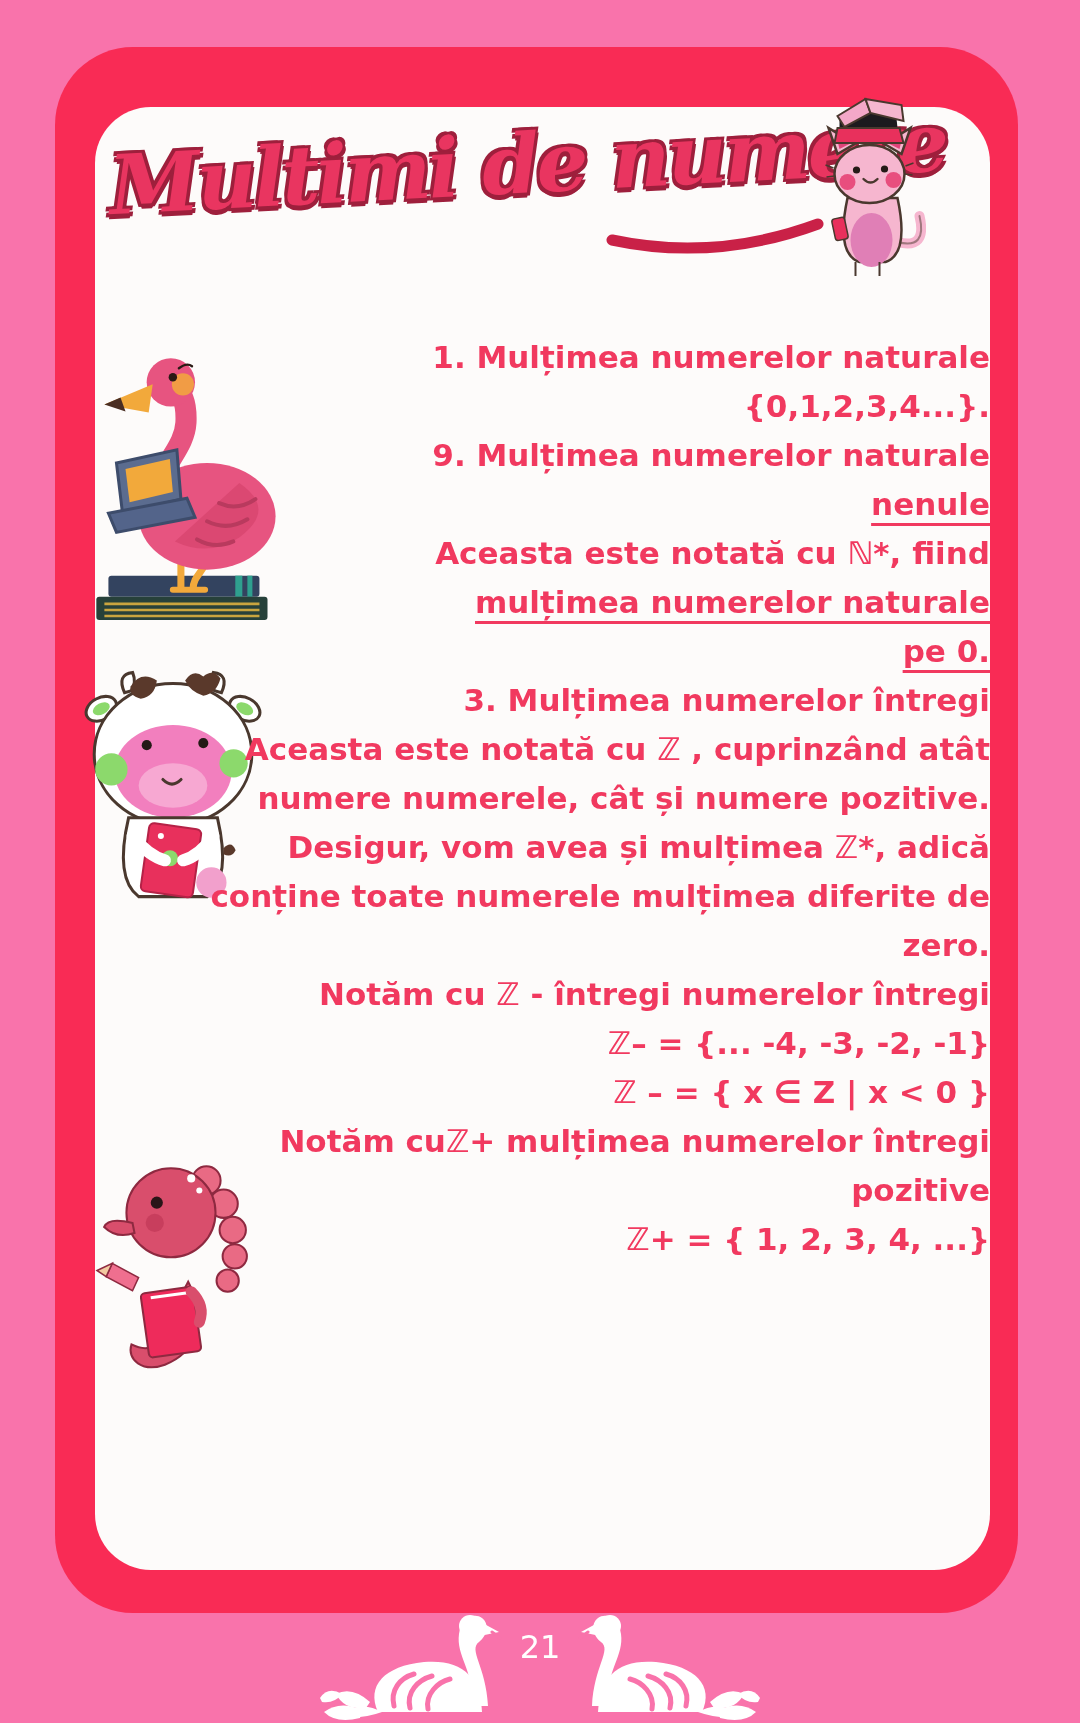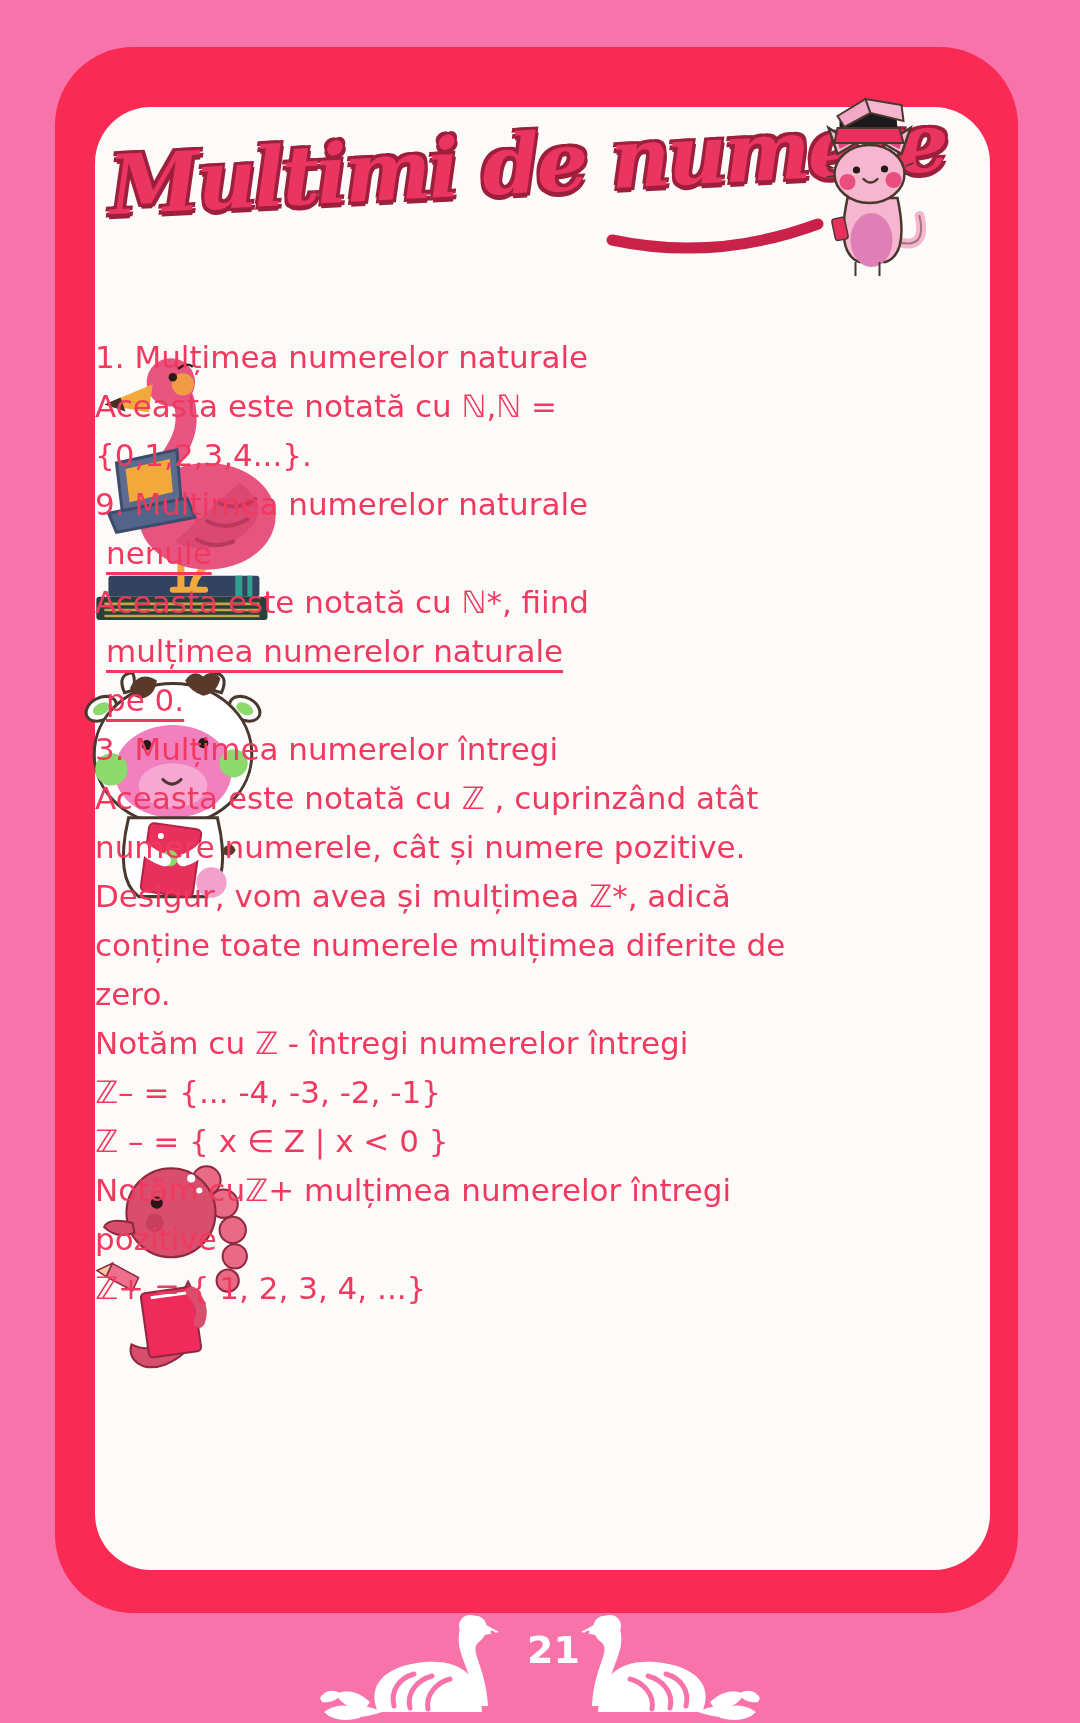--- a/index.html
+++ b/index.html
@@ -26,28 +26,28 @@
     color:#E93560;
     text-shadow:
       -3px -3px 0 #9E1F3C, 3px -3px 0 #9E1F3C,
       -3px  3px 0 #9E1F3C, 3px  3px 0 #9E1F3C,
       0 5px 0 #9E1F3C;
     white-space:nowrap;
   }
   .swoosh{position:absolute;left:600px;top:218px;}
   .content{
     position:absolute;left:95px;top:333px;width:895px;
-    text-align:left;color:#F1395F;font-size:31px;font-weight:normal;
+    text-align:right;color:#F1395F;font-size:31px;font-weight:bold;
   }
   .line{height:49px;line-height:49px;white-space:nowrap;}
   .underline{text-decoration:underline;text-decoration-thickness:3px;text-underline-offset:8px;margin-left:11px;}
   .illo{position:absolute;}
   .page-number{
-    position:absolute;left:500px;top:1628px;width:80px;text-align:right;
-    color:#FFFFFF;font-size:38px;font-weight:bold;
+    position:absolute;left:500px;top:1628px;width:80px;text-align:center;
+    color:#FFFFFF;font-size:32px;font-weight:normal;
   }
 </style>
 </head>
 <body>
 
 <div class="frame"></div>
 <div class="card"></div>
 
 <div class="title-wrap">
   <span class="title">Multimi de numere</span>
@@ -147,21 +147,20 @@
   <circle cx="62" cy="72" r="9" fill="#C23A58" opacity="0.75"></circle>
   <polygon points="20,112 46,126 40,139 14,125" fill="#EF6F8F" stroke="#8E2940" stroke-width="1.5"></polygon>
   <polygon points="5,119 20,112 14,125" fill="#F2C9A0" stroke="#8E2940" stroke-width="1.5"></polygon>
   <rect x="52" y="138" width="52" height="64" rx="4" fill="#EE2B5B" stroke="#8E2940" stroke-width="2" transform="rotate(-8 78 170)"></rect>
   <path d="M58,146 l44,-6" stroke="#FFFFFF" stroke-width="3"></path>
   <path d="M98,140 q14,14 8,30" fill="none" stroke="#D94E6C" stroke-width="11" stroke-linecap="round"></path>
 </svg>
 
 <div class="content">
   <div class="line">1. Mulțimea numerelor naturale</div>
-  <div class="line">Aceasta este notată cu ℕ,ℕ =</div>
   <div class="line">{0,1,2,3,4...}.</div>
   <div class="line">9. Mulțimea numerelor naturale</div>
   <div class="line underline">nenule</div>
   <div class="line">Aceasta este notată cu ℕ*, fiind</div>
   <div class="line underline">mulțimea numerelor naturale</div>
   <div class="line underline">pe 0.</div>
   <div class="line">3. Mulțimea numerelor întregi</div>
   <div class="line">Aceasta este notată cu ℤ , cuprinzând atât</div>
   <div class="line">numere numerele, cât și numere pozitive.</div>
   <div class="line">Desigur, vom avea și mulțimea ℤ*, adică</div>

